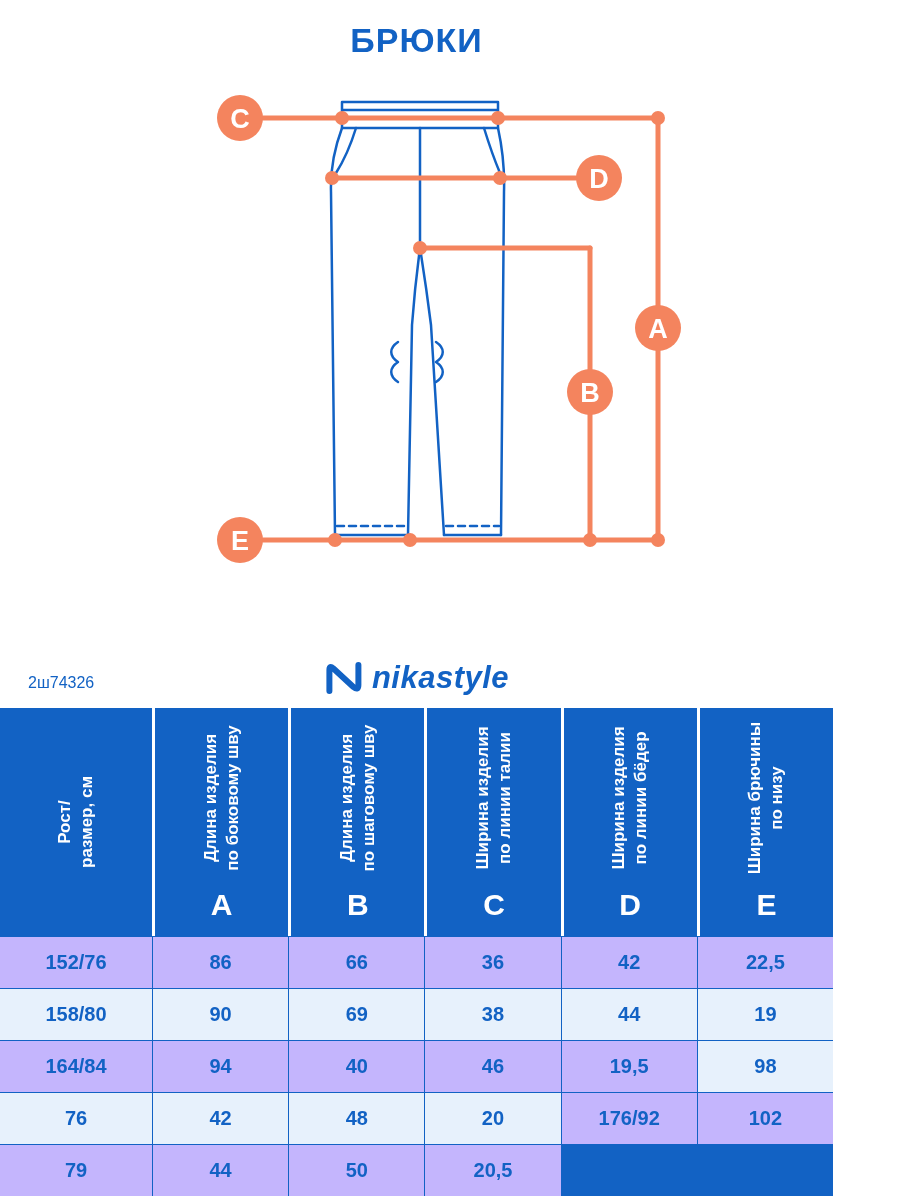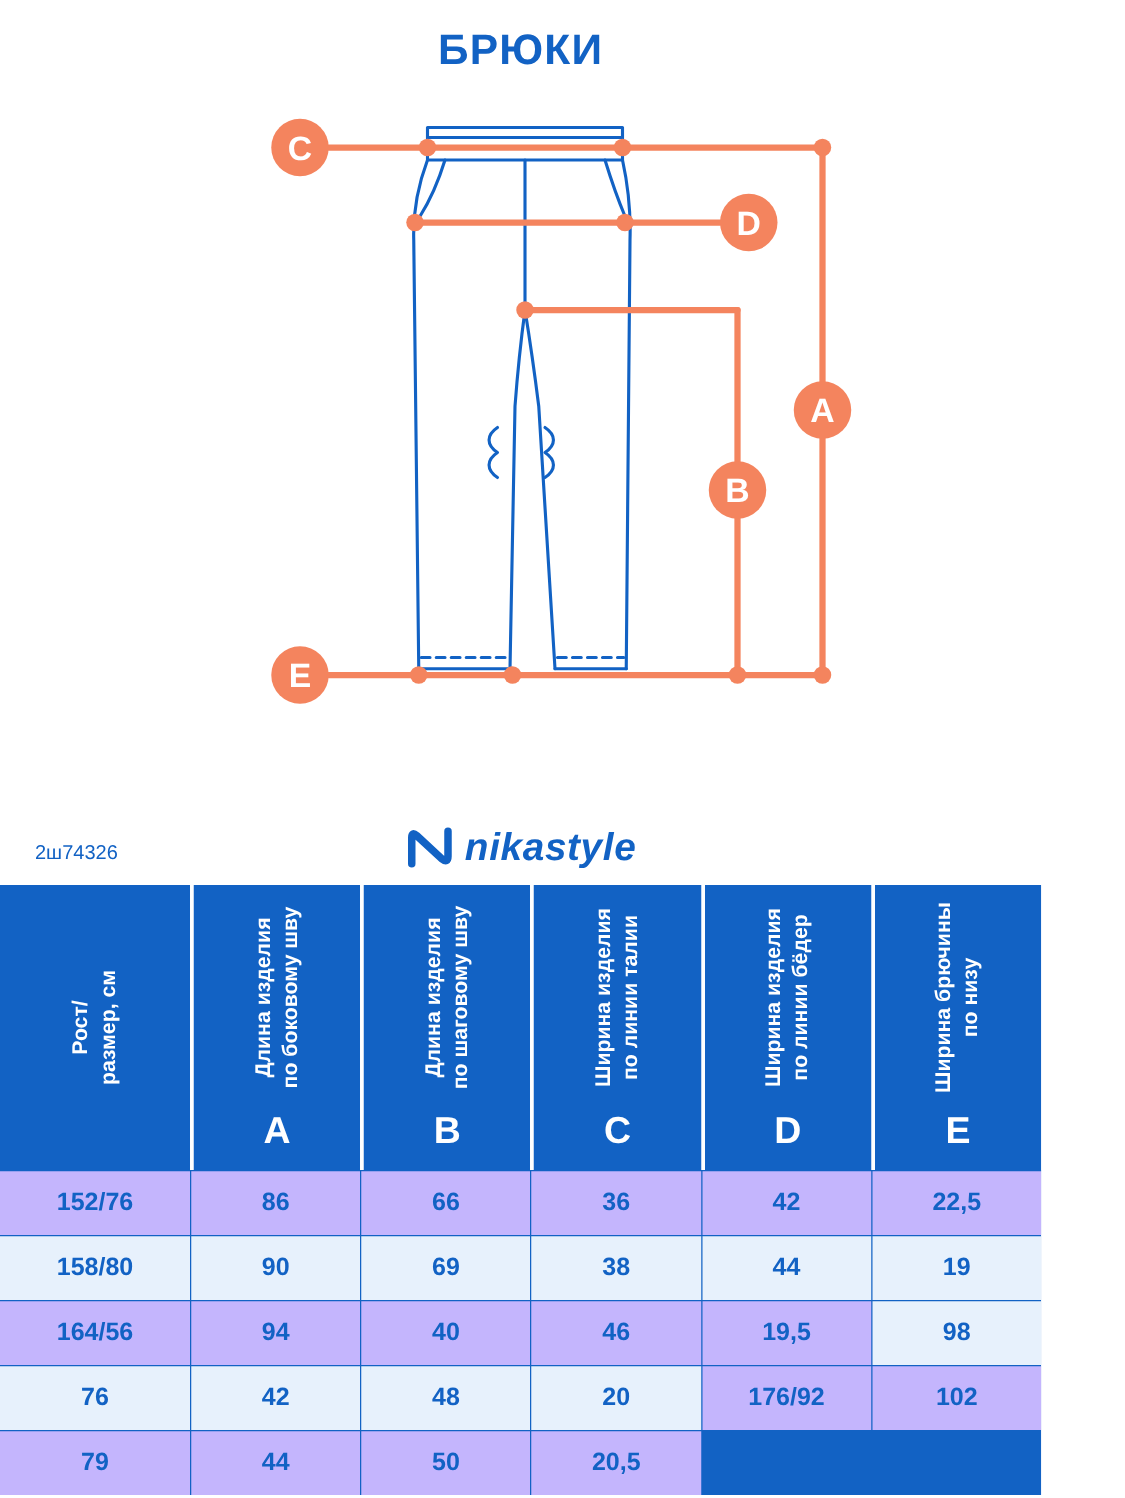--- a/index.html
+++ b/index.html
@@ -201,21 +201,21 @@
       <div class="td">66</div>
       <div class="td">36</div>
       <div class="td">42</div>
       <div class="td">22,5</div>
       <div class="td alt">158/80</div>
       <div class="td alt">90</div>
       <div class="td alt">69</div>
       <div class="td alt">38</div>
       <div class="td alt">44</div>
       <div class="td alt">19</div>
-      <div class="td">164/56</div>
+      <div class="td">164/84</div>
       <div class="td">94</div>
       <div class="td">40</div>
       <div class="td">46</div>
       <div class="td">19,5</div>
       <div class="td alt">98</div>
       <div class="td alt">76</div>
       <div class="td alt">42</div>
       <div class="td alt">48</div>
       <div class="td alt">20</div>
       <div class="td">176/92</div>

